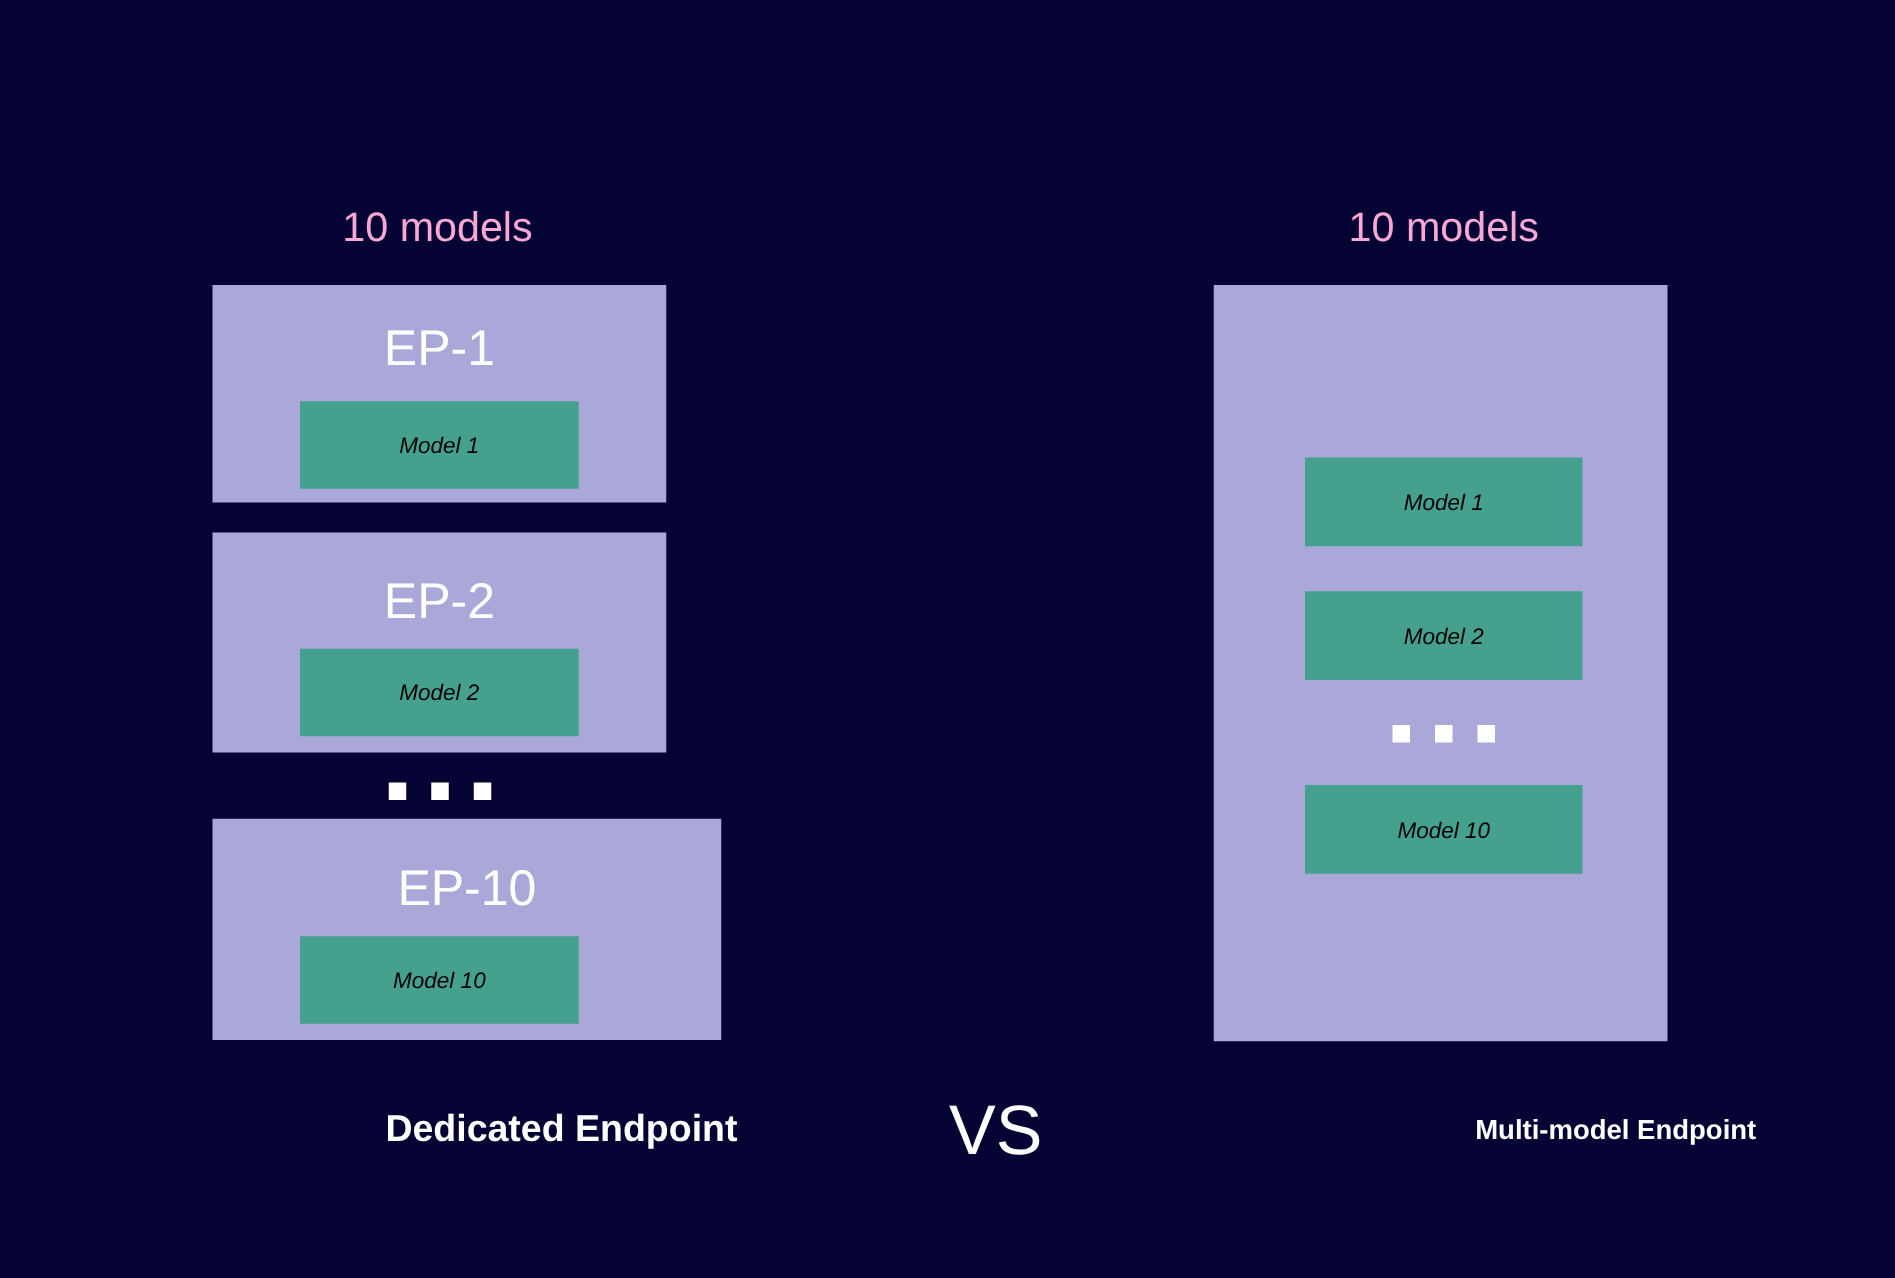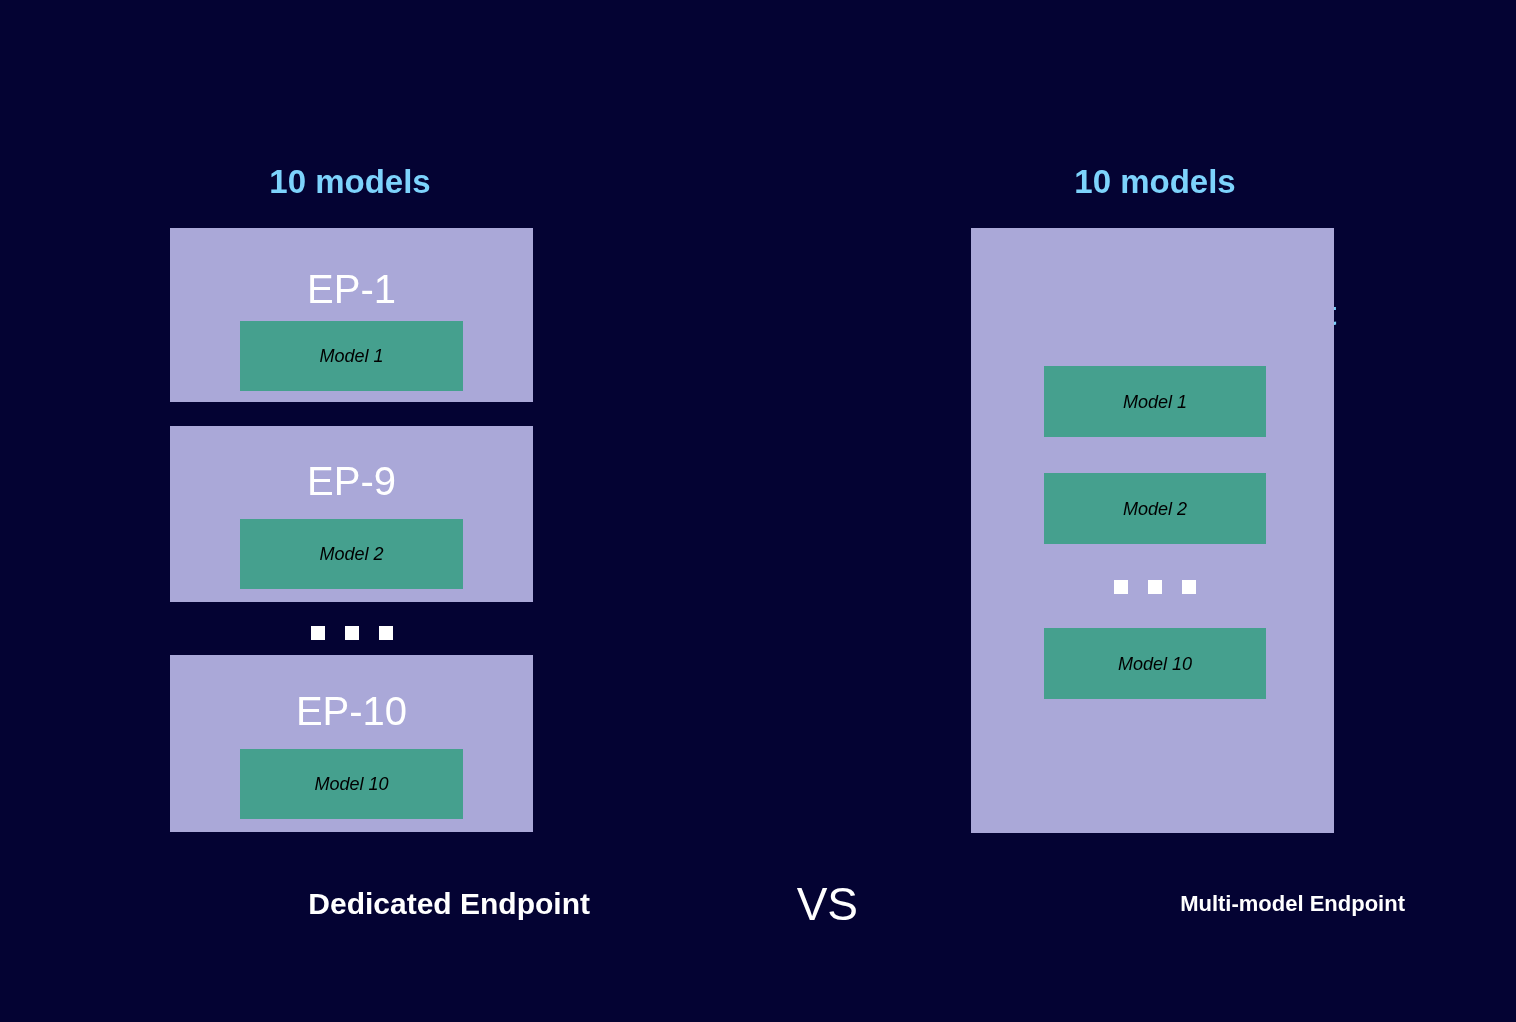--- a/index.html
+++ b/index.html
@@ -18,24 +18,24 @@
   .stage {
     position: absolute;
     inset: 0;
     background: #040333;
   }
 
   
   .col-header {
     position: absolute;
     text-align: center;
-    color: #7dd3fc;
+    color: #f9a8d4;
     font-size: 33px;
     line-height: 44px;
-    font-weight: 700;
+    font-weight: 400;
     white-space: pre;
   }
   .col-header .hline { display: block; }
   #header-left  { left: 110px;  top: 72px;  width: 480px; }
   #header-right { left: 905px;  top: 72px;  width: 500px; }
 
   
   .ep-panel {
     position: absolute;
     background: #aaa8d8;
@@ -93,29 +93,29 @@
   }
   #caption-left {
     left: 110px; top: 884px; width: 480px;
     font-size: 30px; line-height: 40px; font-weight: 700;
   }
   #caption-right {
     left: 905px; top: 884px; width: 500px;
     font-size: 22px; line-height: 40px; font-weight: 700;
   }
   #caption-vs {
-    left: 648px; top: 878px; width: 210px;
-    font-size: 46px; line-height: 52px; font-weight: 400;
+    left: 624px; top: 878px; width: 210px;
+    font-size: 56px; line-height: 52px; font-weight: 400;
   }
 
   
   #ep-panel-1  { left: 170px; top: 228px; width: 363px; height: 174px; }
   #ep-panel-2  { left: 170px; top: 426px; width: 363px; height: 176px; }
-  #ep-panel-10 { left: 170px; top: 655px; width: 363px; height: 177px; }
-  #ep-label-1  { top: 38px; }
+  #ep-panel-10 { left: 170px; top: 655px; width: 363px; height: 177px; padding-left: 44px; }
+  #ep-label-1  { top: 28px; }
   #ep-label-2  { top: 32px; }
   #ep-label-10 { top: 33px; }
   #model-box-l1  { left: 70px; top: 93px; width: 223px; height: 70px; }
   #model-box-l2  { left: 70px; top: 93px; width: 223px; height: 70px; }
   #model-box-l10 { left: 70px; top: 94px; width: 223px; height: 70px; }
   #dots-left { left: 170px; top: 612px; width: 363px; height: 42px; }
 
   
   #ep-panel-multi { left: 971px; top: 228px; width: 363px; height: 605px; }
   #ep-label-multi { top: 30px; }
@@ -136,21 +136,21 @@
   </div>
 
   <div class="ep-panel" id="ep-panel-1">
     <div class="ep-label" id="ep-label-1">EP-1</div>
     <div class="model-box" id="model-box-l1">
       <span class="model-label">Model 1</span>
     </div>
   </div>
 
   <div class="ep-panel" id="ep-panel-2">
-    <div class="ep-label" id="ep-label-2">EP-9</div>
+    <div class="ep-label" id="ep-label-2">EP-2</div>
     <div class="model-box" id="model-box-l2">
       <span class="model-label">Model 2</span>
     </div>
   </div>
 
   <div class="dots" id="dots-left">
     <span class="dot"></span>
     <span class="dot"></span>
     <span class="dot"></span>
   </div>

